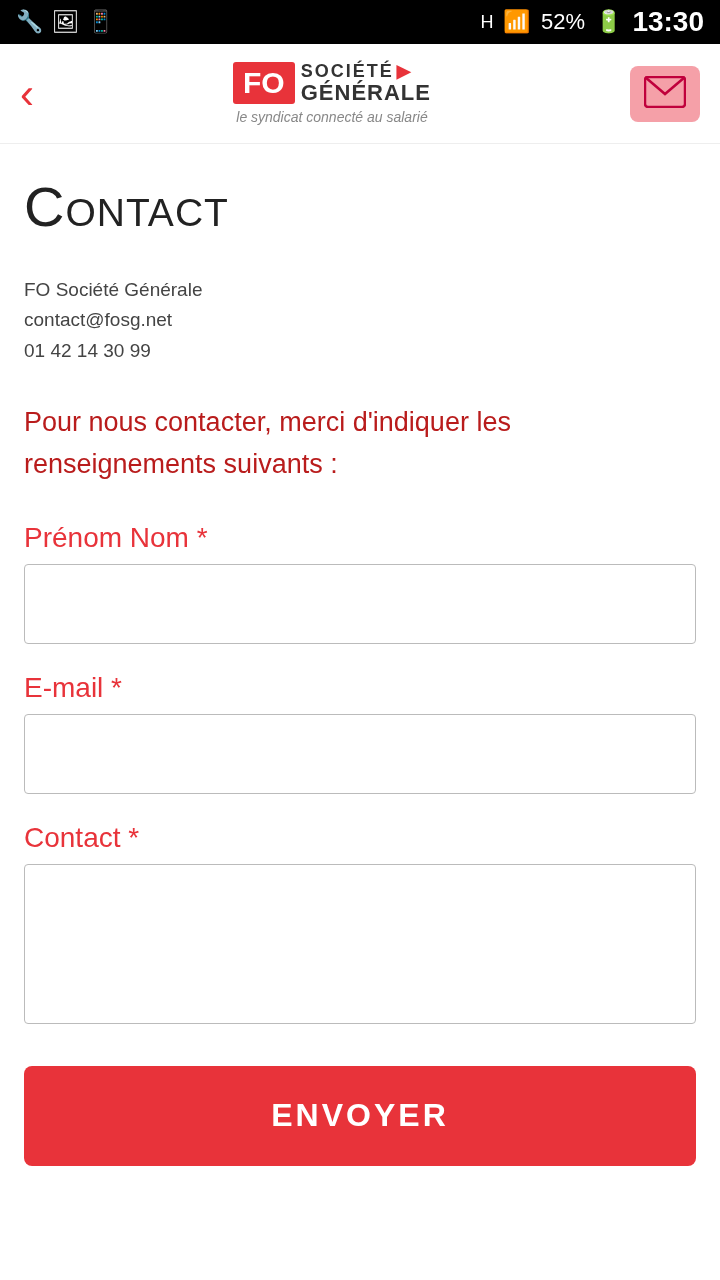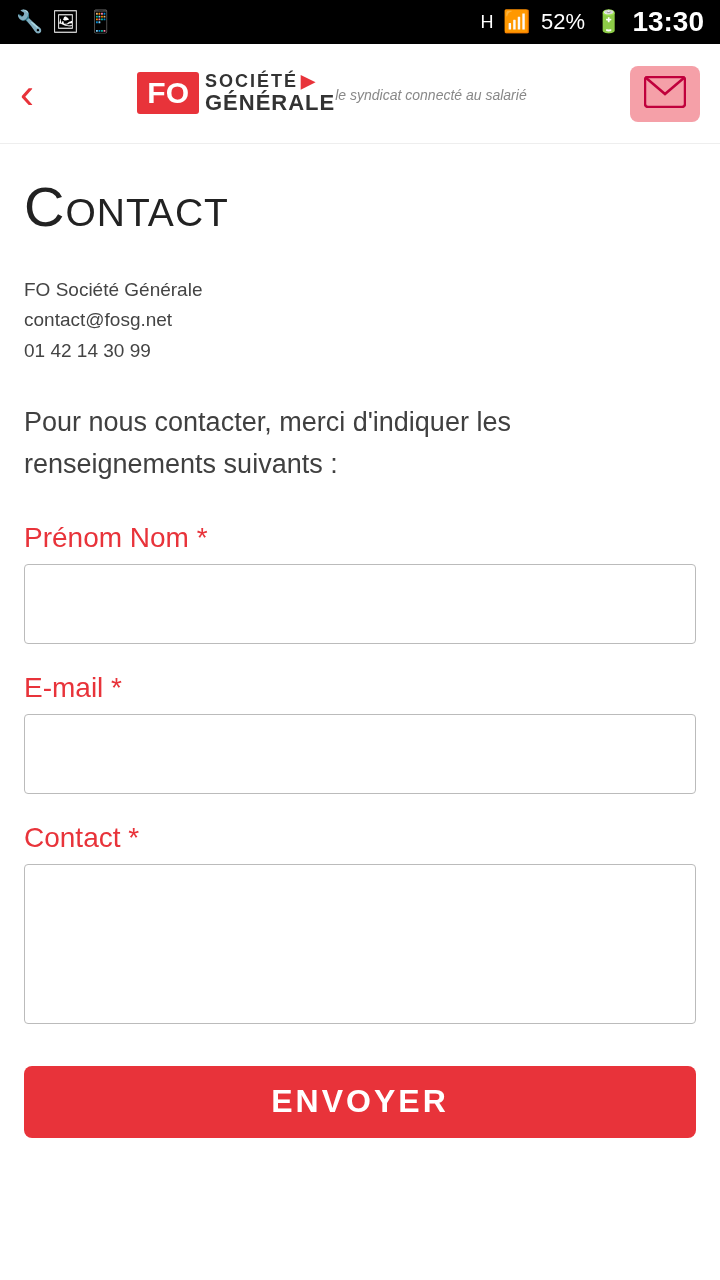--- a/index.html
+++ b/index.html
@@ -51,21 +51,21 @@
       border-bottom: 1px solid #eee;
     }
     .nav-bar .back-btn {
       color: #e8333a;
       font-size: 42px;
       cursor: pointer;
       line-height: 1;
     }
     .nav-bar .logo-container {
       display: flex;
-      flex-direction: row;
+      flex-direction: column;
       align-items: center;
     }
     .nav-bar .logo-main {
       display: flex;
       align-items: center;
       gap: 6px;
     }
     .logo-fo {
       background: #e8333a;
       color: #fff;
@@ -130,21 +130,21 @@
     .contact-info {
       margin-bottom: 36px;
     }
     .contact-info p {
       font-size: 19px;
       color: #444;
       line-height: 1.6;
     }
     .contact-description {
       font-size: 27px;
-      color: #404040;
+      color: #b91c1c;
       line-height: 1.55;
       margin-bottom: 36px;
     }
 
     
     .form-group {
       margin-bottom: 28px;
     }
     .form-label {
       font-size: 28px;
@@ -170,21 +170,21 @@
       font-size: 26px;
       padding: 14px;
       outline: none;
       color: #333;
       resize: none;
     }
 
     
     .submit-btn {
       width: 100%;
-      height: 72px;
+      height: 100px;
       background: #e8333a;
       color: #fff;
       font-size: 32px;
       font-weight: bold;
       letter-spacing: 3px;
       border: none;
       border-radius: 8px;
       cursor: pointer;
       margin-top: 10px;
       text-transform: uppercase;

